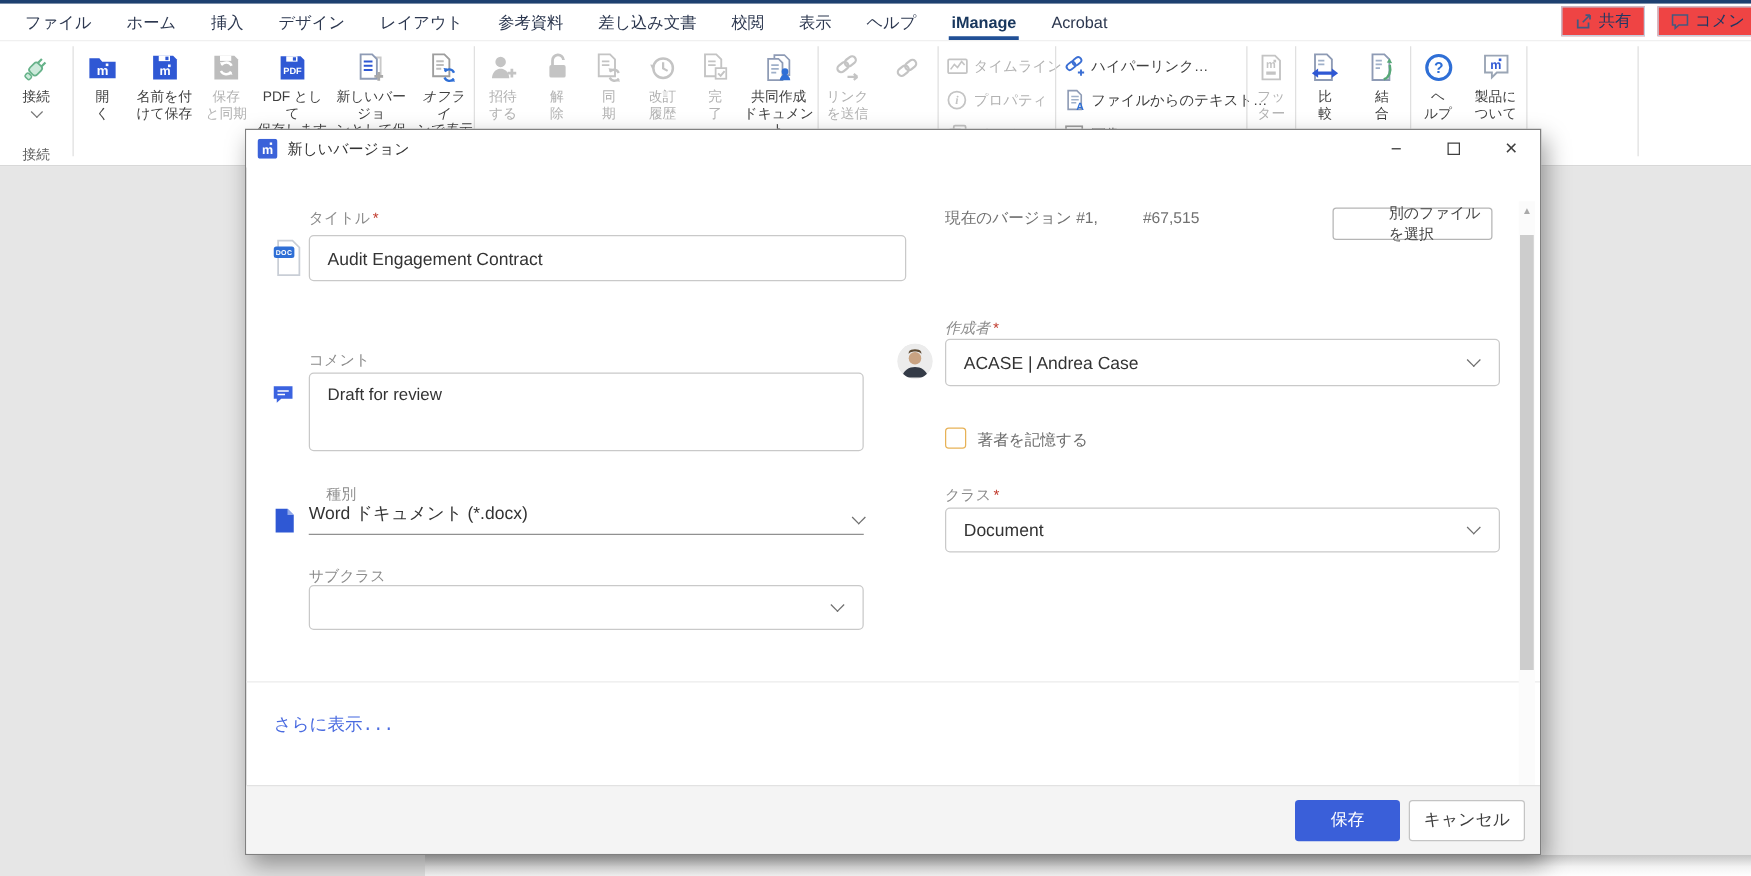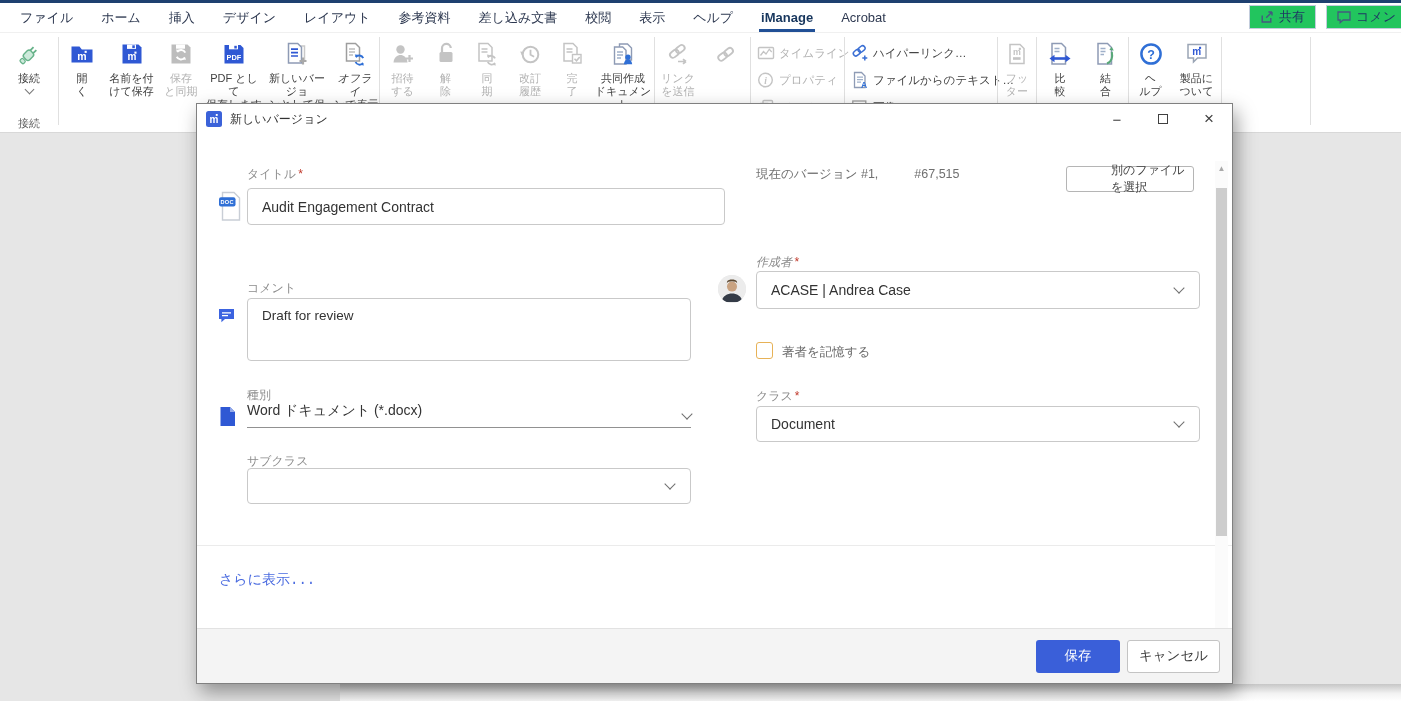--- a/index.html
+++ b/index.html
@@ -12,21 +12,21 @@
 
   
   #tabsrow { position:absolute; left:0; top:3px; width:100%; height:30px; background:#fff;
     display:flex; align-items:stretch; padding-left:6px; border-bottom:1px solid #f0f0f0; }
   .tab { position:relative; padding:0 14px; line-height:29px; font-size:13px; color:#2d3850;
     white-space:nowrap; cursor:default; }
   .tab.active { font-weight:bold; color:#17365d; }
   .tab.active::after { content:""; position:absolute; left:12px; right:12px; bottom:0; height:3px; background:#215096; }
   #topright { position:absolute; right:-6px; top:5px; display:flex; gap:10px; }
   .topbtn { display:flex; align-items:center; gap:5px; height:24px; padding:0 10px;
-    border:1px solid #c3cddd; background:#22c55e; font-size:13px; color:#1f3864; white-space:nowrap; }
+    border:1px solid #c3cddd; background:#ef4444; font-size:13px; color:#1f3864; white-space:nowrap; }
 
   
   #ribbon { position:absolute; left:0; top:33px; width:100%; height:100px; background:#fff;
     border-bottom:1px solid #d8d8d8; }
   #ribbon-content { display:flex; align-items:flex-start; height:100%; padding-top:3px; }
   .rsep { width:1px; align-self:center; height:88px; background:#e0e0e0; margin-top:-6px; flex:none; }
   .rgroup { display:flex; align-items:flex-start; flex:none; }
   .rbtn { display:flex; flex-direction:column; align-items:center; padding:2px 2px 0 2px; flex:none; }
   .rbtn .ricon { height:32px; display:flex; align-items:center; justify-content:center; }
   .rbtn .rlabel { margin-top:2px; font-size:11px; line-height:13px; text-align:center;
@@ -510,21 +510,21 @@
     <span class="absicon" style="left:21px; top:204px;">
       <svg width="17" height="16" viewBox="0 0 17 16">
           <path d="M1 1h15v10H7l-3.6 3.2V11H1z" fill="#3b63e0"></path>
           <path d="M4 4.8h9M4 7.6h6" stroke="#fff" stroke-width="1.3"></path>
         </svg>
     </span>
     <div id="fld-comment" style="left:50px; top:194px; width:444px; height:63px;">
       <span>Draft for review</span>
     </div>
 
-    <div class="flabel" style="left:50px; top:283px;text-align:center;">種別</div>
+    <div class="flabel" style="left:64px; top:283px;text-align:center;">種別</div>
     <span class="absicon" style="left:22px; top:302px;">
       <svg width="17" height="21" viewBox="0 0 17 21">
           <path d="M1.5 1h9.5l5 5v14H1.5z" fill="#2f58d4"></path>
           <path d="M11 1l5 5h-5z" fill="#92a9ea"></path>
         </svg>
     </span>
     <div id="fld-type" style="left:50px; top:298px; width:444px;">
       <span>Word ドキュメント (*.docx)</span>
       <span class="chev" style="margin-bottom:2px;"></span>
     </div>

